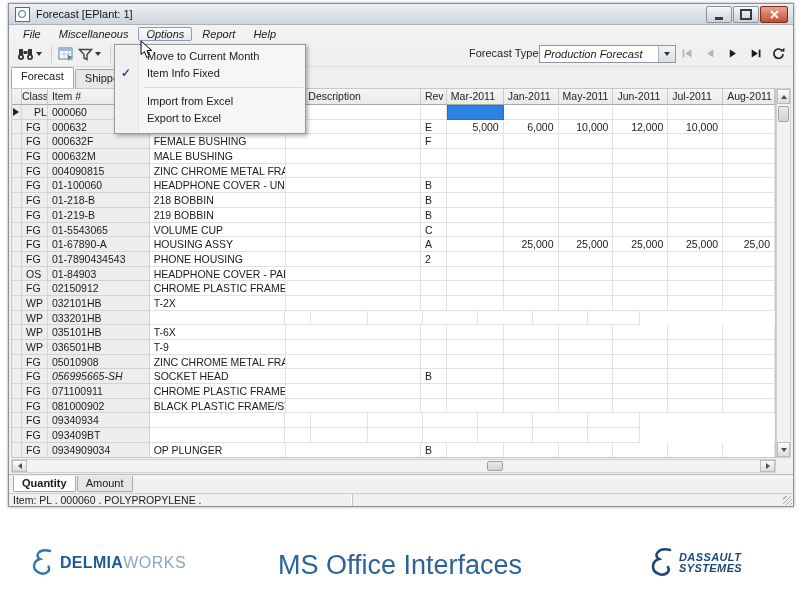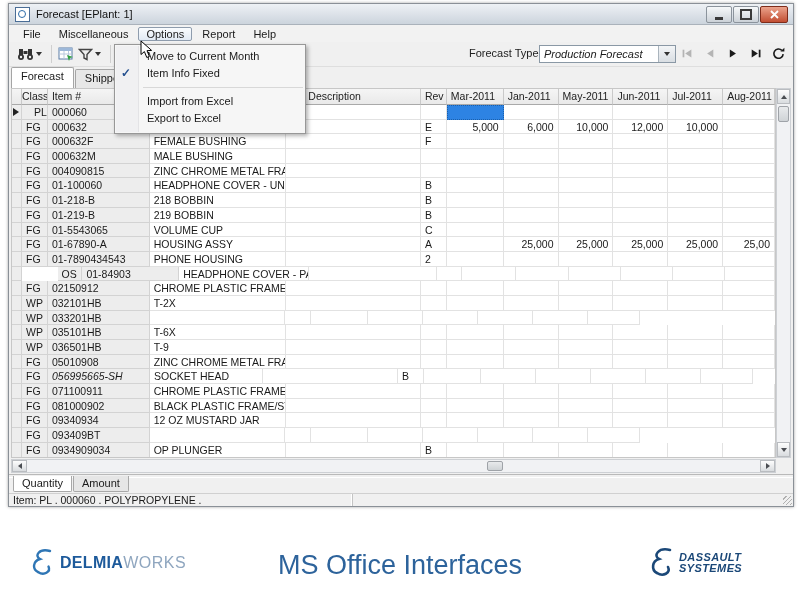--- a/index.html
+++ b/index.html
@@ -18,21 +18,21 @@
   .title{font-size:11px;color:#111;}
   .winbtns{position:absolute;right:5px;top:2px;display:flex;gap:1px;}
   .wbtn{width:24px;height:15px;border:1px solid #8b939c;border-radius:2px;
         background:linear-gradient(#f6f8fa,#ccd2d8);display:flex;align-items:center;justify-content:center;}
   .wbtn.close{width:26px;background:linear-gradient(#eba38c,#c24e32);border-color:#7e2c1a;}
   .glyph-min{width:8px;height:3px;background:#3a3a3a;margin-top:7px;}
   .glyph-max{width:8px;height:7px;border:2px solid #3a3a3a;}
   
   .menubar{position:absolute;left:0;top:21px;width:100%;height:17px;background:#f2f2f2;
            display:flex;align-items:center;font-size:11px;padding-left:6px;box-sizing:border-box;}
-  .menu-item{padding:1px 8px;margin-right:2px;}
+  .menu-item{padding:1px 8px;margin-right:2px;font-style:italic;}
   .menu-item.active{border:1px solid #8e9cad;background:linear-gradient(#fafcfe,#e2eaf4);
            border-radius:2px;padding:0 7px;}
   
   .toolbar{position:absolute;left:0;top:38px;width:100%;height:24px;background:#f0f0f0;
            border-bottom:1px solid #dedede;}
   .tbicons{position:absolute;left:6px;top:2px;display:flex;align-items:center;height:20px;}
   .tbtn{display:flex;align-items:center;padding:2px 2px;}
   .caret{width:0;height:0;border-left:3px solid transparent;border-right:3px solid transparent;
          border-top:4px solid #333;margin:0 3px 0 2px;}
   .tsep{width:1px;height:18px;background:#cfcfcf;margin:0 4px;}
@@ -78,21 +78,21 @@
   .tri.up{border-left:3px solid transparent;border-right:3px solid transparent;border-bottom:4px solid #4a4d52;}
   .tri.down{border-left:3px solid transparent;border-right:3px solid transparent;border-top:4px solid #4a4d52;}
   .tri.left{border-top:3px solid transparent;border-bottom:3px solid transparent;border-right:4px solid #4a4d52;}
   .tri.right{border-top:3px solid transparent;border-bottom:3px solid transparent;border-left:4px solid #4a4d52;}
   .groove{position:absolute;left:0;top:470px;width:100%;height:2px;
           border-top:1px solid #b9b9b9;border-bottom:1px solid #fff;}
   
   .bottabs{position:absolute;left:4px;top:472px;display:flex;align-items:flex-start;}
   .btab{font-size:11px;padding:1px 8px 2px;background:#e6e6e6;border:1px solid #a8a8a8;border-top:none;
         border-radius:0 0 2px 2px;margin-right:1px;}
-  .btab.active{background:#fff;position:relative;z-index:2;}
+  .btab.active{background:#fff;position:relative;z-index:2;font-weight:bold;}
   .statusbar{position:absolute;left:0;top:489px;width:100%;height:12px;background:#f0f0f0;
         border-top:1px solid #d0d0d0;font-size:10.5px;display:flex;}
   .sp1{width:339px;border-right:1px solid #c4c4c4;box-shadow:inset -1px 0 0 #fff;
        padding-left:4px;line-height:12px;white-space:nowrap;overflow:hidden;}
   .sp2{flex:1;position:relative;}
   .grip{position:absolute;right:1px;bottom:1px;width:9px;height:9px;
         background:repeating-linear-gradient(135deg,transparent 0 2px,#b0b0b0 2px 3px);}
   
   .popup{position:absolute;left:105px;top:40px;width:190px;background:#f6f6f6;
          border:1px solid #979797;box-shadow:2px 2px 4px rgba(0,0,0,.3);z-index:50;
@@ -381,21 +381,21 @@
             <div class="c" style="width: 26px;">2</div>
             <div class="c num" style="width: 57px;"></div>
             <div class="c num" style="width: 55px;"></div>
             <div class="c num" style="width: 55px;"></div>
             <div class="c num" style="width: 55px;"></div>
             <div class="c num" style="width: 55px;"></div>
             <div class="c num" style="width: 52px;"></div>
           </div>
           <div class="gr">
             <div class="c fixed marker" style="width: 10px;"></div>
-            <div class="c fixed" style="width: 26px; margin-left: 36px;">OS</div>
+            <div class="c fixed" style="width: 26px;">OS</div>
             <div class="c fixed" style="width: 102px;">01-84903</div>
             <div class="c" style="width: 137px;">HEADPHONE COVER - PAIN...</div>
             <div class="c" style="width: 135px;"></div>
             <div class="c" style="width: 26px;"></div>
             <div class="c num" style="width: 57px;"></div>
             <div class="c num" style="width: 55px;"></div>
             <div class="c num" style="width: 55px;"></div>
             <div class="c num" style="width: 55px;"></div>
             <div class="c num" style="width: 55px;"></div>
             <div class="c num" style="width: 52px;"></div>
@@ -480,21 +480,21 @@
             <div class="c num" style="width: 55px;"></div>
             <div class="c num" style="width: 55px;"></div>
             <div class="c num" style="width: 55px;"></div>
             <div class="c num" style="width: 55px;"></div>
             <div class="c num" style="width: 52px;"></div>
           </div>
           <div class="gr">
             <div class="c fixed marker" style="width: 10px;"></div>
             <div class="c fixed" style="width: 26px;">FG</div>
             <div class="c fixed" style="width: 102px; font-style: italic;">056995665-SH</div>
-            <div class="c" style="width: 113px;">SOCKET HEAD</div>
+            <div class="c" style="width: 137px;">SOCKET HEAD</div>
             <div class="c" style="width: 135px;"></div>
             <div class="c" style="width: 26px;">B</div>
             <div class="c num" style="width: 57px;"></div>
             <div class="c num" style="width: 55px;"></div>
             <div class="c num" style="width: 55px;"></div>
             <div class="c num" style="width: 55px;"></div>
             <div class="c num" style="width: 55px;"></div>
             <div class="c num" style="width: 52px;"></div>
           </div>
           <div class="gr">
@@ -522,21 +522,20 @@
             <div class="c num" style="width: 55px;"></div>
             <div class="c num" style="width: 55px;"></div>
             <div class="c num" style="width: 55px;"></div>
             <div class="c num" style="width: 55px;"></div>
             <div class="c num" style="width: 52px;"></div>
           </div>
           <div class="gr">
             <div class="c fixed marker" style="width: 10px;"></div>
             <div class="c fixed" style="width: 26px;">FG</div>
             <div class="c fixed" style="width: 102px;">09340934</div>
-            <div class="c" style="width: 137px;">12 OZ MUSTARD JAR</div>
             <div class="c" style="width: 135px;"></div>
             <div class="c" style="width: 26px;"></div>
             <div class="c num" style="width: 57px;"></div>
             <div class="c num" style="width: 55px;"></div>
             <div class="c num" style="width: 55px;"></div>
             <div class="c num" style="width: 55px;"></div>
             <div class="c num" style="width: 55px;"></div>
             <div class="c num" style="width: 52px;"></div>
           </div>
           <div class="gr">

